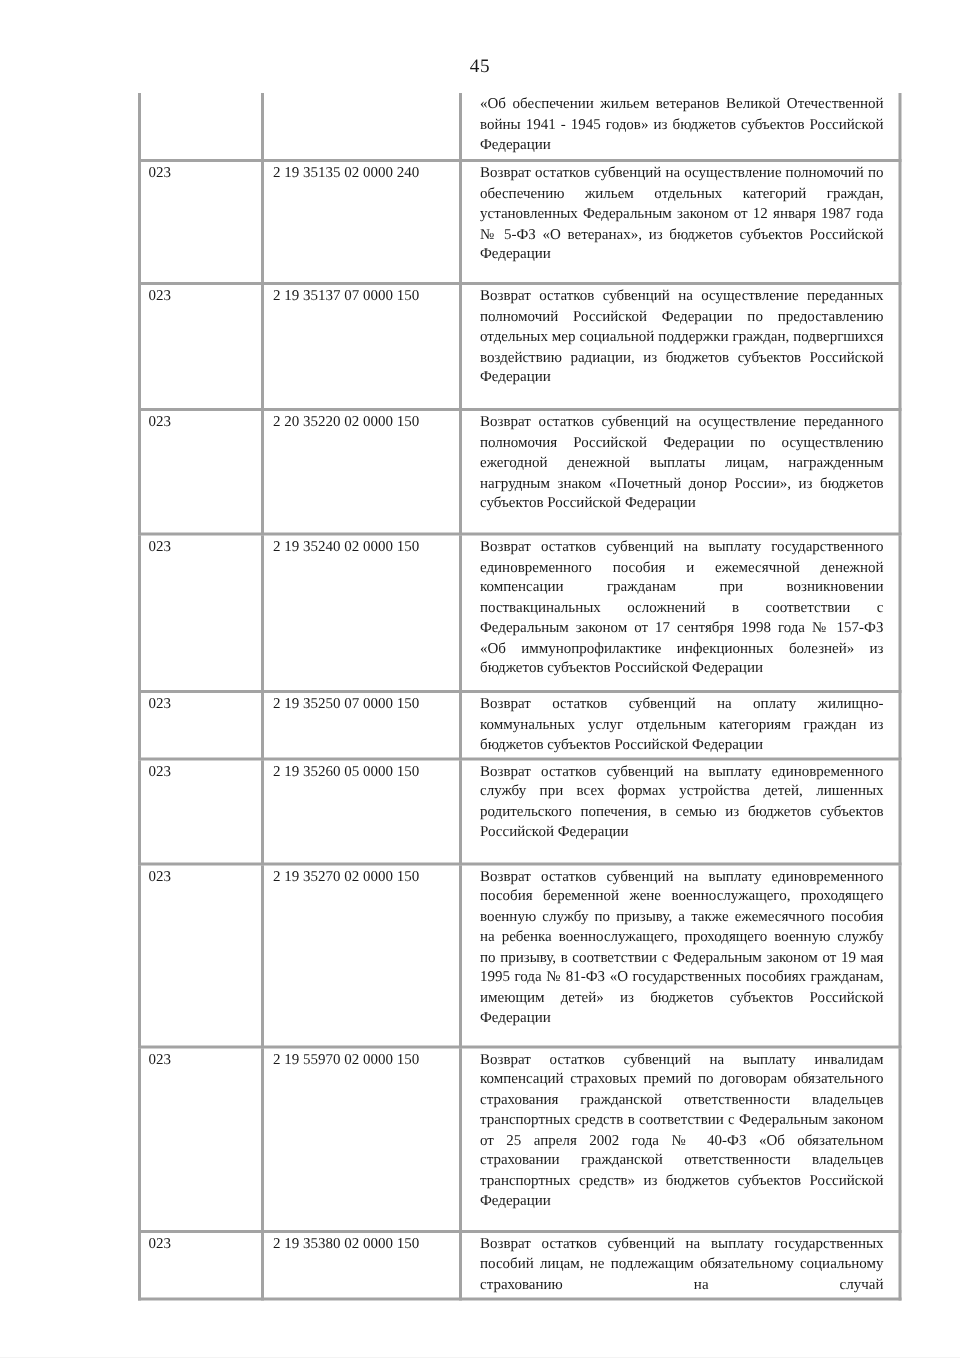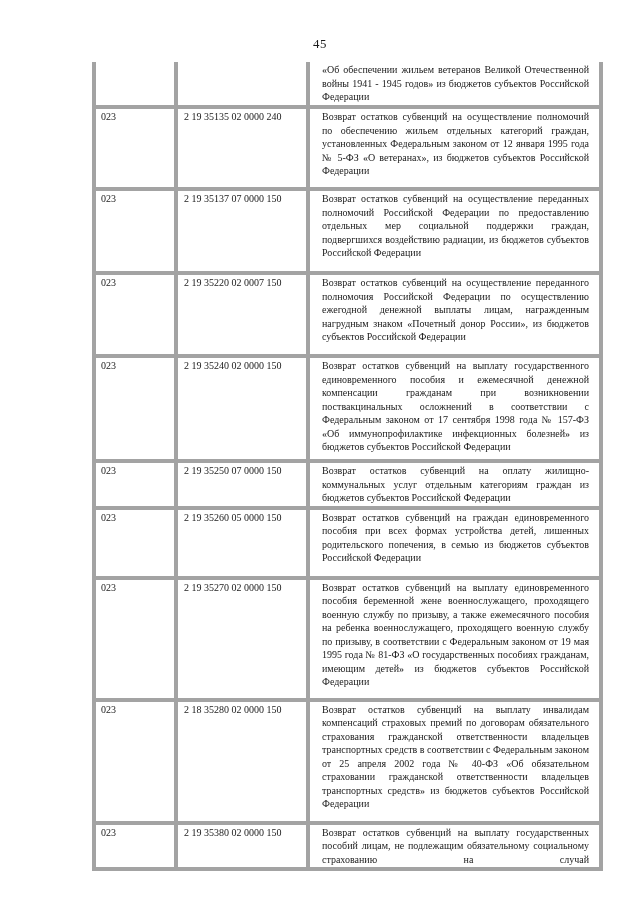--- a/index.html
+++ b/index.html
@@ -30,21 +30,21 @@
     width: 507px;
     border-collapse: collapse;
     table-layout: fixed;
     font-size: 10px;
     line-height: 13.5px;
   }
   table.budget-table col.c1 { width: 82px; }
   table.budget-table col.c2 { width: 132px; }
   table.budget-table col.c3 { width: 293px; }
   table.budget-table td {
-    border: 4px solid #a3a3a3;
+    border: 2px solid #a3a3a3;
     vertical-align: top;
     overflow: hidden;
   }
   td.cell-admin { padding: 1px 4px 1px 5px; }
   td.cell-code  { padding: 1px 3px 1px 6px; white-space: nowrap; }
   td.cell-desc  { padding: 1px 10px 1px 12px; text-align: justify; }
   
   table.budget-table tr:nth-child(1) td { border-top: none; height: 45px; }
   table.budget-table tr:nth-child(2)  td { height: 82px; }
   table.budget-table tr:nth-child(3)  td { height: 84px; }
@@ -72,55 +72,55 @@
     </colgroup>
     <tbody>
         <tr>
     <td class="cell-admin"></td>
     <td class="cell-code"></td>
     <td class="cell-desc">«Об обеспечении жильем ветеранов Великой Отечественной войны 1941 - 1945 годов» из бюджетов субъектов Российской Федерации</td>
   </tr>
         <tr>
     <td class="cell-admin">023</td>
     <td class="cell-code">2 19 35135 02 0000 240</td>
-    <td class="cell-desc">Возврат остатков субвенций на осуществление полномочий по обеспечению жильем отдельных категорий граждан, установленных Федеральным законом от 12 января 1995 года № 5-ФЗ «О ветеранах», из бюджетов субъектов Российской Федерации</td>
+    <td class="cell-desc">Возврат остатков субвенций на осуществление полномочий по обеспечению жильем отдельных категорий граждан, установленных Федеральным законом от 12 января 1987 года № 5-ФЗ «О ветеранах», из бюджетов субъектов Российской Федерации</td>
   </tr>
         <tr>
     <td class="cell-admin">023</td>
     <td class="cell-code">2 19 35137 07 0000 150</td>
     <td class="cell-desc">Возврат остатков субвенций на осуществление переданных полномочий Российской Федерации по предоставлению отдельных мер социальной поддержки граждан, подвергшихся воздействию радиации, из бюджетов субъектов Российской Федерации</td>
   </tr>
         <tr>
     <td class="cell-admin">023</td>
-    <td class="cell-code">2 19 35220 02 0007 150</td>
+    <td class="cell-code">2 20 35220 02 0000 150</td>
     <td class="cell-desc">Возврат остатков субвенций на осуществление переданного полномочия Российской Федерации по осуществлению ежегодной денежной выплаты лицам, награжденным нагрудным знаком «Почетный донор России», из бюджетов субъектов Российской Федерации</td>
   </tr>
         <tr>
     <td class="cell-admin">023</td>
     <td class="cell-code">2 19 35240 02 0000 150</td>
     <td class="cell-desc">Возврат остатков субвенций на выплату государственного единовременного пособия и ежемесячной денежной компенсации гражданам при возникновении поствакцинальных осложнений в соответствии с Федеральным законом от 17 сентября 1998 года № 157-ФЗ «Об иммунопрофилактике инфекционных болезней» из бюджетов субъектов Российской Федерации</td>
   </tr>
         <tr>
     <td class="cell-admin">023</td>
     <td class="cell-code">2 19 35250 07 0000 150</td>
     <td class="cell-desc">Возврат остатков субвенций на оплату жилищно-коммунальных услуг отдельным категориям граждан из бюджетов субъектов Российской Федерации</td>
   </tr>
         <tr>
     <td class="cell-admin">023</td>
     <td class="cell-code">2 19 35260 05 0000 150</td>
-    <td class="cell-desc">Возврат остатков субвенций на граждан единовременного пособия при всех формах устройства детей, лишенных родительского попечения, в семью из бюджетов субъектов Российской Федерации</td>
+    <td class="cell-desc">Возврат остатков субвенций на выплату единовременного службу при всех формах устройства детей, лишенных родительского попечения, в семью из бюджетов субъектов Российской Федерации</td>
   </tr>
         <tr>
     <td class="cell-admin">023</td>
     <td class="cell-code">2 19 35270 02 0000 150</td>
     <td class="cell-desc">Возврат остатков субвенций на выплату единовременного пособия беременной жене военнослужащего, проходящего военную службу по призыву, а также ежемесячного пособия на ребенка военнослужащего, проходящего военную службу по призыву, в соответствии с Федеральным законом от 19 мая 1995 года № 81-ФЗ «О государственных пособиях гражданам, имеющим детей» из бюджетов субъектов Российской Федерации</td>
   </tr>
         <tr>
     <td class="cell-admin">023</td>
-    <td class="cell-code">2 18 35280 02 0000 150</td>
+    <td class="cell-code">2 19 55970 02 0000 150</td>
     <td class="cell-desc">Возврат остатков субвенций на выплату инвалидам компенсаций страховых премий по договорам обязательного страхования гражданской ответственности владельцев транспортных средств в соответствии с Федеральным законом от 25 апреля 2002 года № 40-ФЗ «Об обязательном страховании гражданской ответственности владельцев транспортных средств» из бюджетов субъектов Российской Федерации</td>
   </tr>
         <tr>
     <td class="cell-admin">023</td>
     <td class="cell-code">2 19 35380 02 0000 150</td>
     <td class="cell-desc">Возврат остатков субвенций на выплату государственных пособий лицам, не подлежащим обязательному социальному страхованию на случай</td>
   </tr>
       </tbody>
   </table>
 </div>

